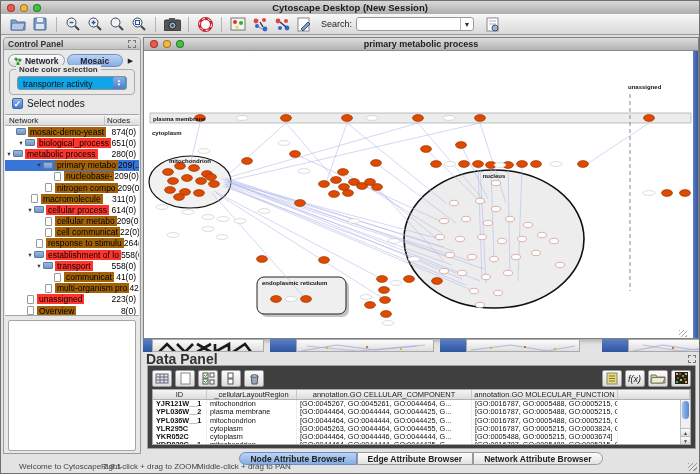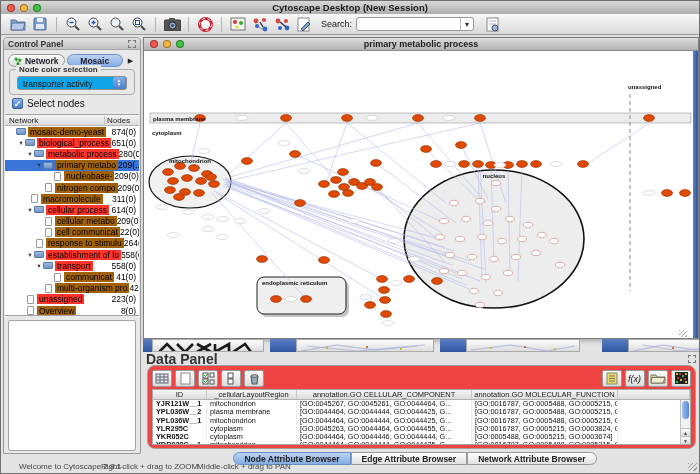--- a/index.html
+++ b/index.html
@@ -62,34 +62,34 @@
   .grip{position:absolute;right:6px;bottom:1px;width:8px;height:7px;background:repeating-linear-gradient(135deg,#aaa 0 1px,transparent 1px 3px);}
 
   
   .minstrip{position:absolute;left:142px;top:338px;width:556px;height:13px;display:flex;align-items:stretch;}
   .mblue{width:9px;background:linear-gradient(#5b7fc4,#2f56a0);flex:none;}
   .mblue.wide{width:26px;margin-left:6px;}
   .mprev{background:linear-gradient(#fbfbfb,#dedede);border:1px solid #aaa;flex:none;position:relative;overflow:hidden;}
 
   
   .dptitle{position:absolute;left:142px;top:352px;width:556px;height:11px;font-size:14px;font-weight:bold;color:#333;display:flex;align-items:center;padding:0 3px;}
-  .dpanel{position:absolute;left:146px;top:364px;width:549px;height:84px;background:#ef4444;border:1px solid #a0a0a0;border-radius:8px;}
+  .dpanel{position:absolute;left:146px;top:364px;width:549px;height:84px;background:#404040;border:1px solid #a0a0a0;border-radius:1px;}
   .dptools{position:absolute;left:4px;top:2px;right:4px;height:20px;display:flex;align-items:center;gap:3px;}
   .dbtn{width:20px;height:17px;background:linear-gradient(#fcfcfc,#dcdcdc);border:1px solid #9a9a9a;border-radius:2px;display:flex;align-items:center;justify-content:center;}
   .dptable{position:absolute;left:4px;top:23px;right:4px;bottom:3px;background:#fff;border:1px solid #a8a8a8;overflow:hidden;}
   .dthead{display:flex;height:10px;background:linear-gradient(#f5f5f5,#dcdcdc);border-bottom:1px solid #b0b0b0;}
   .th{font-size:7.5px;color:#222;text-align:center;border-right:1px solid #c8c8c8;overflow:hidden;white-space:nowrap;line-height:10px;}
   .dtrow{display:flex;height:8.3px;align-items:flex-start;}
   .td{font-size:7.3px;color:#111;white-space:nowrap;overflow:hidden;border-right:1px solid #eee;padding-left:3px;line-height:8.3px;}
   .td.b{font-weight:bold;}
   .dpscroll{position:absolute;right:0;top:10px;bottom:0;width:10px;background:#f0f0f0;border-left:1px solid #c0c0c0;}
   .dthumb{position:absolute;left:1px;right:1px;top:1px;height:18px;border-radius:4px;background:linear-gradient(90deg,#9ec0f0,#5585d4);}
   .darrow{position:absolute;left:0;right:0;height:8px;font-size:5px;text-align:center;color:#444;background:linear-gradient(#fdfdfd,#d8d8d8);border-top:1px solid #bbb;line-height:8px;}
 
-  .attrtabs{position:absolute;left:136px;top:451px;width:556px;height:13px;display:flex;justify-content:center;gap:0;}
+  .attrtabs{position:absolute;left:142px;top:451px;width:556px;height:13px;display:flex;justify-content:center;gap:0;}
   .atab{height:13px;padding:0 10px;border:1px solid #9a9a9a;background:linear-gradient(#fdfdfd,#e2e2e2);font-size:8.5px;font-weight:bold;color:#222;display:flex;align-items:center;}
   .atab:first-child{border-radius:7px 0 0 7px;}
   .atab:last-child{border-radius:0 7px 7px 0;}
   .atab.sel{background:linear-gradient(#bcd3f2,#85aee3);border-color:#6b8fc4;}
 
   .statusbar{position:absolute;left:0;bottom:0;right:0;height:11px;font-size:8px;color:#444;}
   .statusbar span{position:absolute;bottom:2px;}
   .appgrip{position:absolute;right:2px;bottom:2px;width:9px;height:8px;background:repeating-linear-gradient(135deg,#999 0 1px,transparent 1px 3px);}
 
   svg text{font-family:"Liberation Sans",sans-serif;}
@@ -261,21 +261,21 @@
             <span class="fold"></span>
             <span class="tlabel hl-green">mosaic-demo-yeast</span>
             <span class="tcount">874(0)</span>
           </div>
           <div class="trow" style="padding-left: 12px;">
             <span class="tri">▼</span>
             <span class="fold"></span>
             <span class="tlabel hl-red">biological_process</span>
             <span class="tcount">651(0)</span>
           </div>
-          <div class="trow" style="padding-left: 21px;">
+          <div class="trow" style="">
             <span class="tri">▼</span>
             <span class="fold"></span>
             <span class="tlabel hl-red">metabolic process</span>
             <span class="tcount">280(0)</span>
           </div>
           <div class="trow sel" style="padding-left: 30px;">
             <span class="tri">▼</span>
             <span class="fold"></span>
             <span class="tlabel hl-green">primary metabo</span>
             <span class="tcount">209(...</span>

